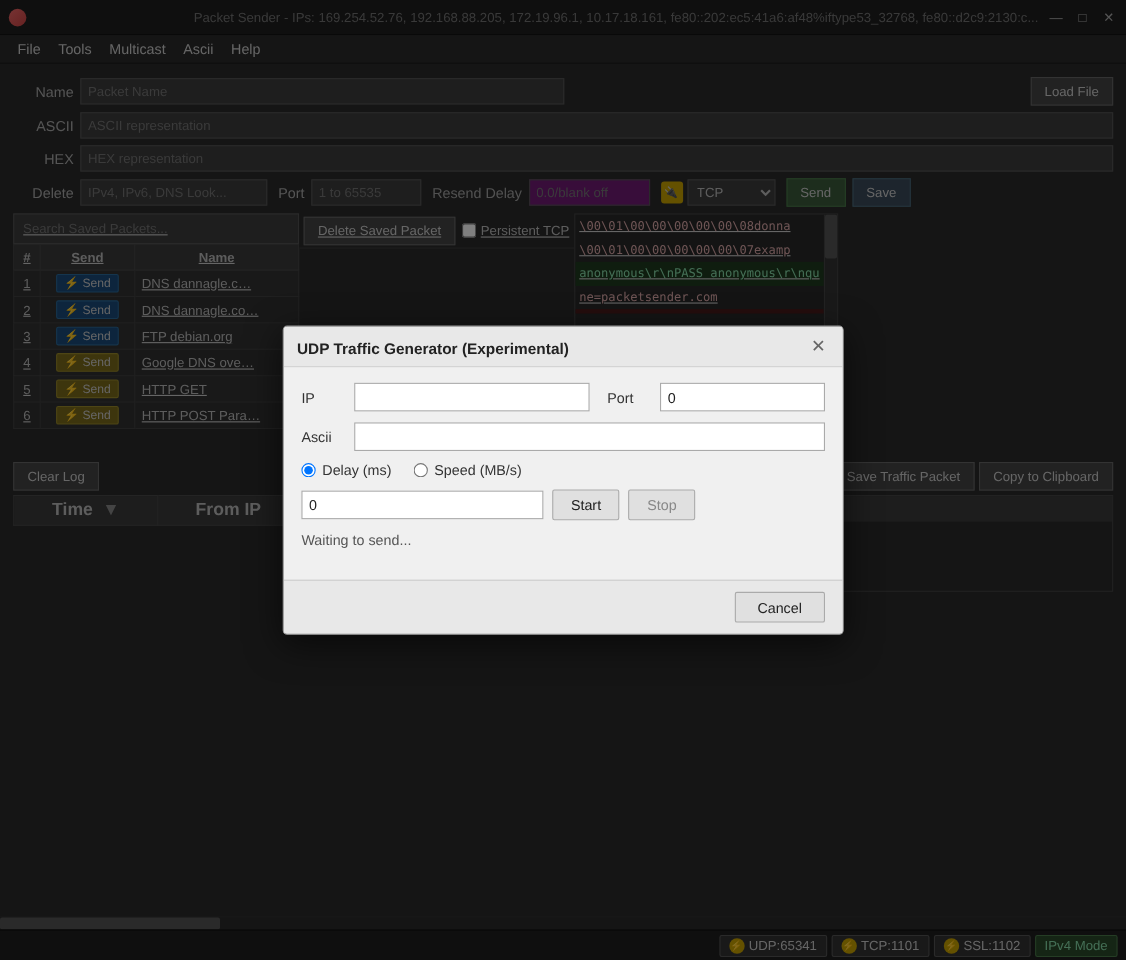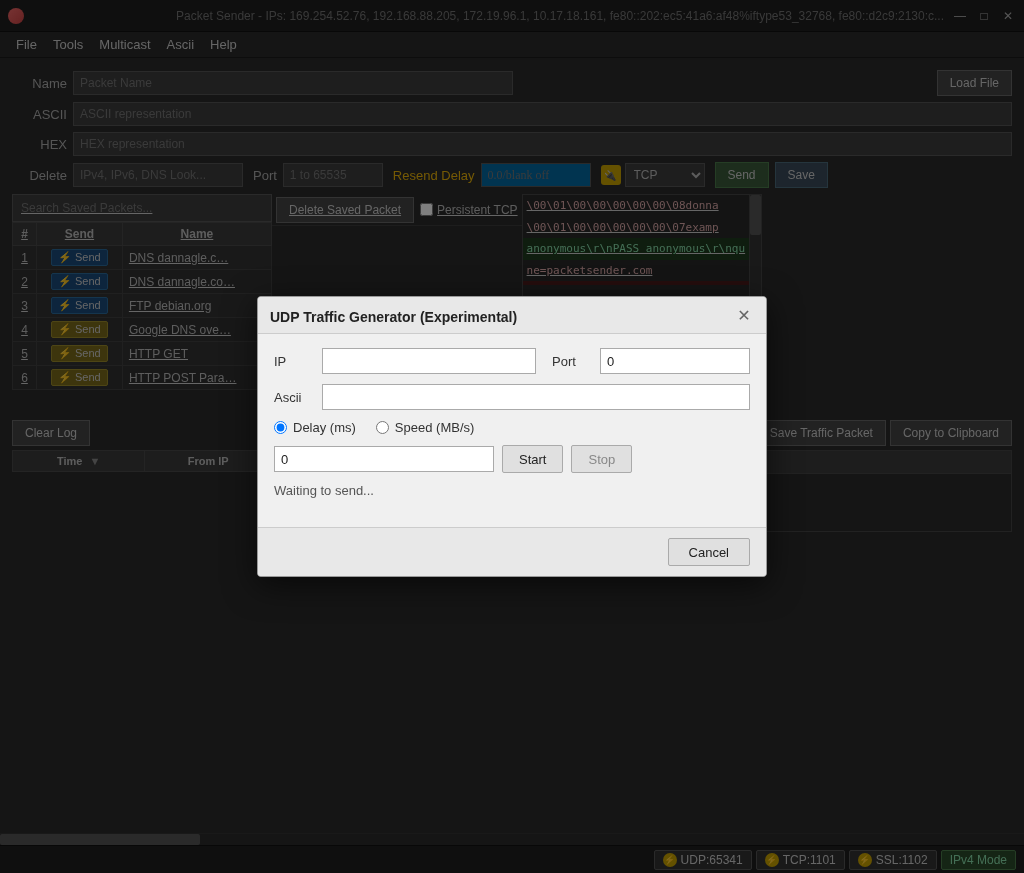--- a/index.html
+++ b/index.html
@@ -103,22 +103,22 @@
     .address-row {
       display: flex;
       align-items: center;
       margin-bottom: 6px;
       gap: 6px;
     }
     .addr-label { color: #aaa; font-size: 13px; width: 55px; text-align: right; flex-shrink: 0; }
     .addr-input { background: #3c3c3c; border: 1px solid #555; color: #bbb; font-size: 12px; padding: 3px 6px; height: 24px; width: 170px; outline: none; }
     .port-label { color: #aaa; font-size: 13px; margin-left: 4px; }
     .port-input { background: #3c3c3c; border: 1px solid #555; color: #bbb; font-size: 12px; padding: 3px 6px; height: 24px; width: 100px; outline: none; }
-    .resend-label { color: #eab308; font-size: 13px; margin-left: 4px; }
-    .resend-input { background: #0369a1; border: 1px solid #555; color: #bbb; font-size: 12px; padding: 3px 6px; height: 24px; width: 110px; outline: none; font-family: Liberation Serif, serif; }
+    .resend-label { color: #a3a3a3; font-size: 13px; margin-left: 4px; }
+    .resend-input { background: #701a75; border: 1px solid #555; color: #bbb; font-size: 12px; padding: 3px 6px; height: 24px; width: 110px; outline: none; }
     .proto-select-wrap { display: flex; align-items: center; margin-left: 4px; }
     .proto-icon { width: 20px; height: 20px; background: #c8a200; border-radius: 3px; margin-right: 4px; display: flex; align-items: center; justify-content: center; font-size: 10px; color: #000; }
     .proto-select { background: #3c3c3c; border: 1px solid #555; color: #bbb; font-size: 12px; height: 24px; padding: 0 4px; outline: none; min-width: 80px; }
 
     
     .btn {
       background: #444;
       border: 1px solid #666;
       color: #ccc;
       font-size: 12px;
@@ -200,21 +200,21 @@
     }
     .log-table {
       width: 260px;
       flex-shrink: 0;
       border-collapse: collapse;
     }
     .log-table th {
       background: #3a3a3a;
       border: 1px solid #484848;
       padding: 4px 6px;
-      font-size: 11px;
+      font-size: 16px;
       color: #bbb;
     }
     .log-table th .sort-arrow { margin-left: 4px; color: #888; }
     .log-right {
       flex: 1;
       background: #2a2a2a;
       border: 1px solid #444;
       min-height: 60px;
       display: flex;
       flex-direction: column;

